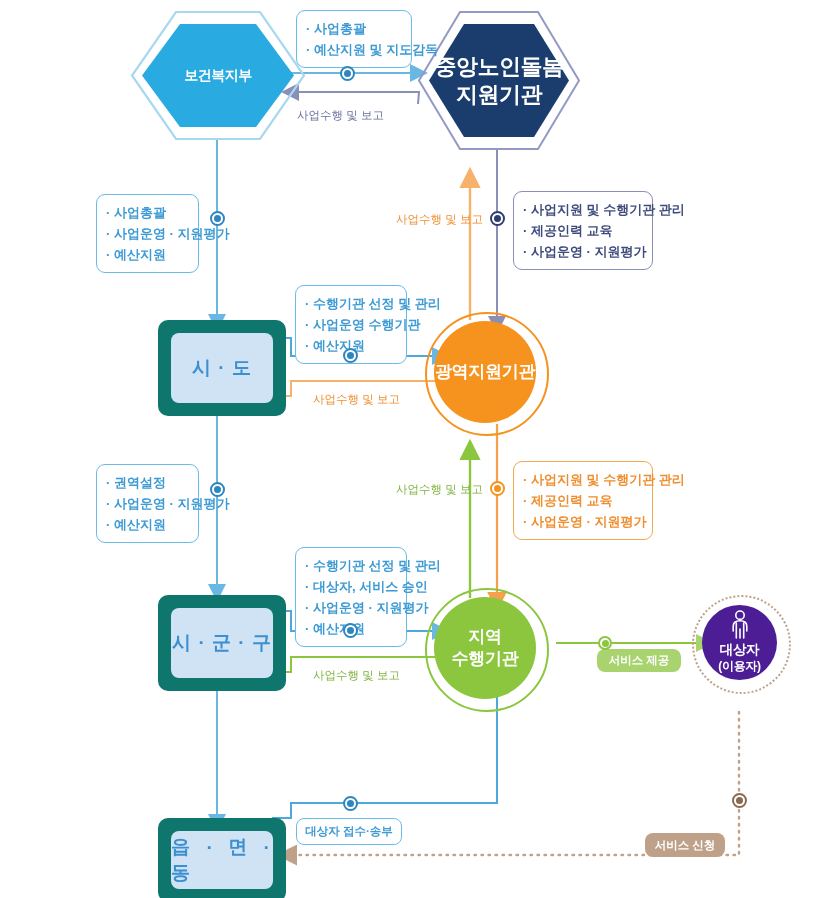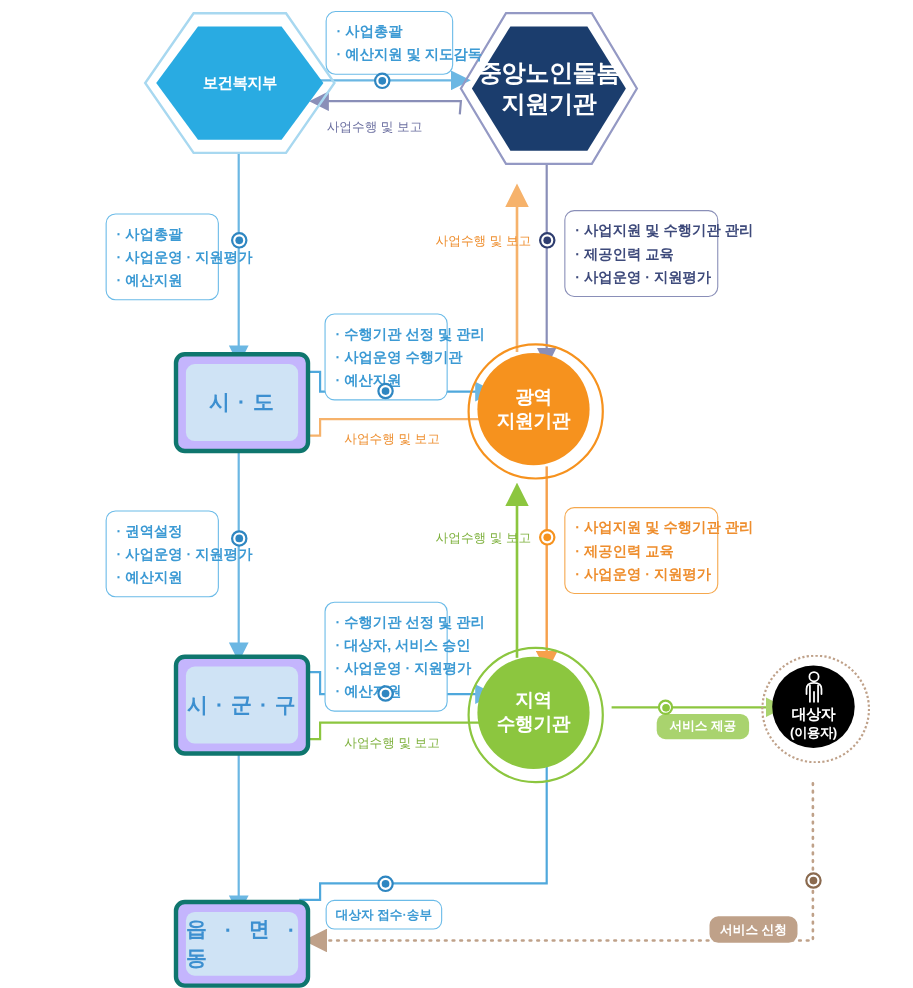--- a/index.html
+++ b/index.html
@@ -8,21 +8,21 @@
   #stage{position:absolute;left:0;top:0;width:830px;height:898px;}
   svg#wires{position:absolute;left:0;top:0;width:830px;height:898px;pointer-events:none;}
 
   
   .hexwrap{position:absolute;}
   .hex-label{position:absolute;left:0;top:0;width:100%;height:100%;
     display:flex;align-items:center;justify-content:center;text-align:center;
     color:#ffffff;font-weight:bold;line-height:1.25;letter-spacing:-.5px;}
 
   
-  .govbox{position:absolute;border:4px solid #0f766e;border-radius:10px;background:#c4b5fd;}
+  .govbox{position:absolute;border:6px solid #0f766e;border-radius:10px;background:#0f766e;}
   .govbox .inner{position:absolute;left:7px;top:7px;right:7px;bottom:7px;
     background:#CFE3F5;border-radius:8px;display:flex;align-items:center;justify-content:center;}
   .govbox .inner span{color:#3C8FD0;font-size:19px;font-weight:bold;letter-spacing:1px;}
 
   
   .circ{position:absolute;border-radius:50%;display:flex;align-items:center;justify-content:center;
     text-align:center;color:#fff;font-weight:bold;line-height:1.3;font-size:17px;letter-spacing:-.3px;}
   .ring{position:absolute;border-radius:50%;}
 
   
@@ -181,21 +181,21 @@
   </div>
   <div class="dotmark" style="left:343px;top:348px;width:15px;height:15px;border:2.2px solid #2E86C1;">
       <i style="background:#2E86C1"></i>
     </div>
 
   <div class="flowlab orange" style="left:313px;top:392px;">사업수행 및 보고</div>
 
   <div class="ring" style="left:425px;top:312px;width:120px;height:120px;
        border:2.2px solid #F6921E;"></div>
   <div class="circ" style="left:434px;top:321px;width:102px;height:102px;background:#F6921E;">
-    <div style="display:flex;flex-direction:column;">
+    <div style="display:flex;flex-direction:row;align-items:flex-end;">
       <span>광역</span>
       <span>지원기관</span>
     </div>
   </div>
 
   <div class="note blue" style="left:96px;top:464px;width:103px;">
     <div>· 권역설정</div>
     <div>· 사업운영 · 지원평가</div>
     <div>· 예산지원</div>
   </div>
@@ -243,21 +243,21 @@
 
   <div class="pill green" style="left:597px;top:605px;width:84px;height:23px;">
     <span>서비스 제공</span>
   </div>
   <div class="dotmark" style="left:598px;top:636px;width:14px;height:14px;border:2.2px solid #8CC63F;">
       <i style="background:#8CC63F"></i>
     </div>
 
   <div class="ring" style="left:692px;top:595px;width:95px;height:95px;
        border:2.6px dotted #BFA189;"></div>
-  <div class="circ" style="left:702px;top:605px;width:75px;height:75px;background:#000000;font-size:13.5px;">
+  <div class="circ" style="left:702px;top:605px;width:75px;height:75px;background:#4c1d95;font-size:13.5px;">
     <div style="display:flex;flex-direction:column;align-items:center;">
       <svg width="26" height="30" viewBox="0 0 26 30" style="margin-bottom:1px;">
         <circle cx="13" cy="5.2" r="4.2" fill="none" stroke="#fff" stroke-width="1.6"></circle>
         <path d="M13,10.8 C8.4,10.8 6.2,13 6.2,16.4 L6.2,21 M13,10.8 C17.6,10.8 19.8,13 19.8,16.4 L19.8,21" fill="none" stroke="#fff" stroke-width="1.6" stroke-linecap="round"></path>
         <path d="M9.3,13 L9.3,28 M16.7,13 L16.7,28 M13,19 L13,28" fill="none" stroke="#fff" stroke-width="1.6" stroke-linecap="round"></path>
       </svg>
       <span>대상자</span>
       <span style="font-size:12px;">(이용자)</span>
     </div>
   </div>

